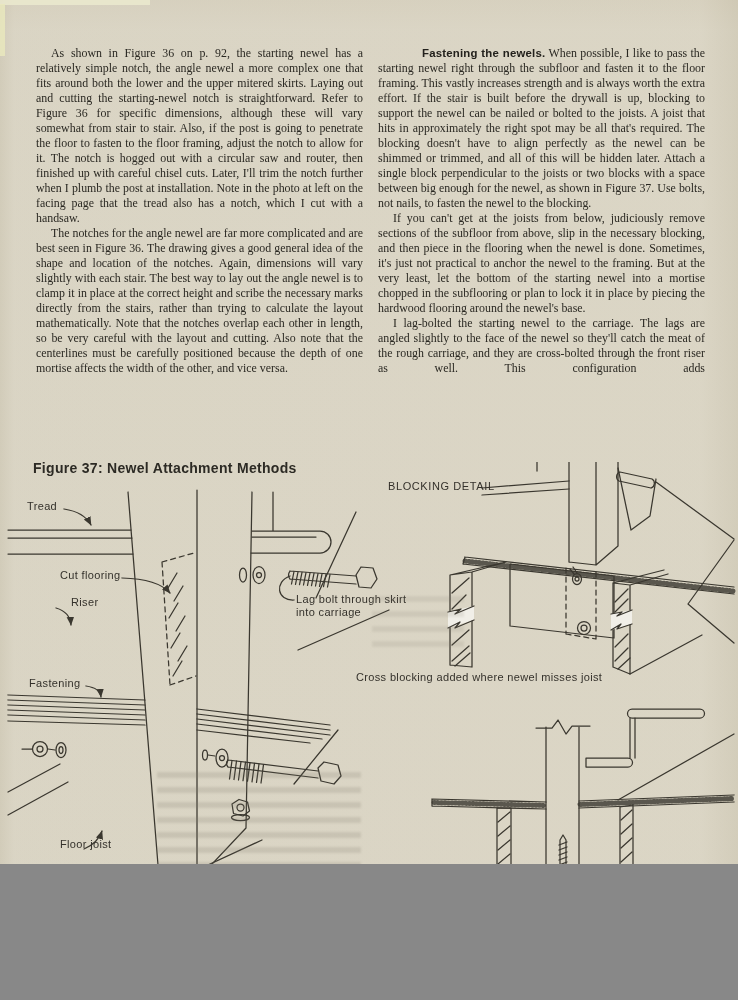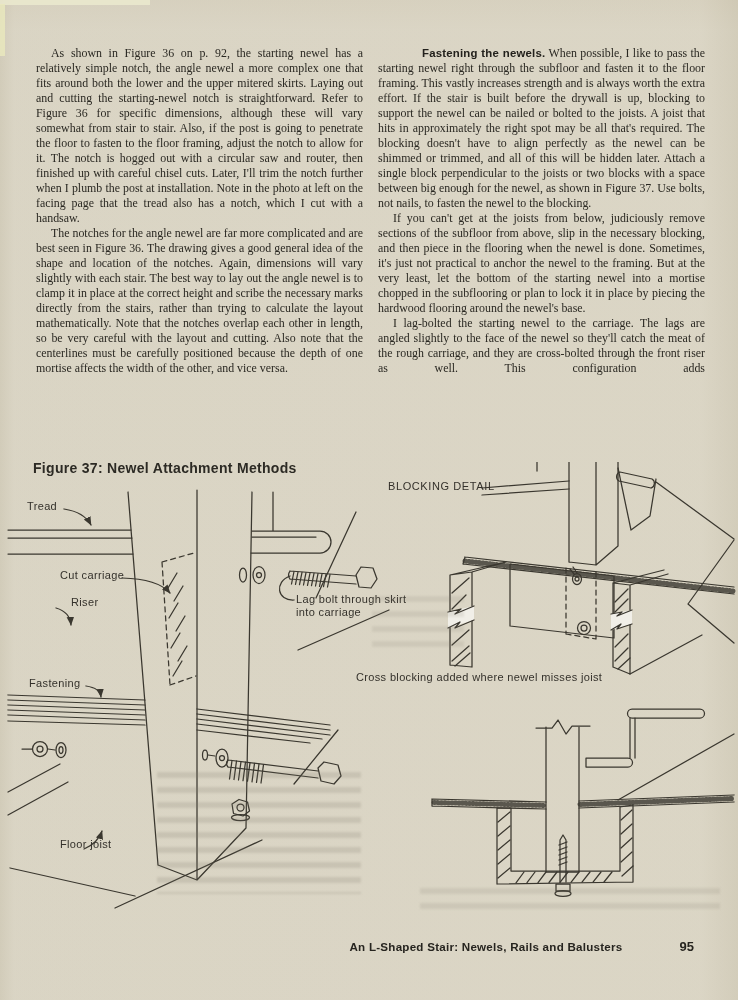--- a/index.html
+++ b/index.html
@@ -1,16 +1,16 @@
 <!DOCTYPE html>
 <html><head>
 <meta charset="utf-8">
 <style>
   html,body{margin:0;padding:0;background:#888;}
-  .page{position:relative;width:738px;height:1000px;margin:0 auto;overflow:hidden;
+  .page{position:relative;width:738px;height:864px;margin:0 auto;overflow:hidden;
         background:#f1efe8;
         background-image:linear-gradient(90deg, #e9e6dd 0, #f2f0ea 14px, #f3f1eb 700px, #eae7de 738px),
                           linear-gradient(180deg,#efece4 0,#f3f1eb 30px);
         background-blend-mode:multiply;
         font-family:"Liberation Sans", sans-serif;}
   .edge-tint-top{position:absolute;left:0;top:0;width:150px;height:5px;background:#ecebcf;opacity:.8;}
   .edge-tint-left{position:absolute;left:0;top:4px;width:5px;height:52px;background:#e9e8bd;opacity:.85;}
 
   .col{position:absolute;top:46px;width:327px;
        font-family:"Liberation Serif", serif;font-size:11.9px;line-height:15px;
@@ -208,21 +208,21 @@
           <path d="M559,383 L567,380 M559,388 L567,385 M559,393 L567,390 M559,398 L567,395 M559,403 L567,400"></path>
           <path d="M556,422 H570 V429 H556 Z"></path>
           <ellipse cx="563" cy="431.5" rx="8" ry="2.8"></ellipse>
         </g>
       </g>
     </g>
   </svg>
 
   <div class="fig-label fig-title" style="left:33px;top:460px;">Figure 37: Newel Attachment Methods</div>
   <div class="fig-label" style="left:27px;top:500px;">Tread</div>
-  <div class="fig-label" style="left:60px;top:569px;">Cut carriage</div>
+  <div class="fig-label" style="left:60px;top:569px;">Cut flooring</div>
   <div class="fig-label" style="left:27px;top:596px;margin-left:44px;">Riser</div>
   <div class="fig-label" style="left:29px;top:677px;">Fastening</div>
   <div class="fig-label" style="left:60px;top:838px;">Floor joist</div>
   <div class="fig-label pre" style="left:296px;top:593px;line-height:13px;">Lag bolt through skirt
 into carriage</div>
   <div class="fig-label" style="left:388px;top:480px;letter-spacing:.6px;">BLOCKING DETAIL</div>
   <div class="fig-label" style="left:356px;top:671px;">Cross blocking added where newel misses joist</div>
 
   <div class="ghost" style="left:157px;top:772px;width:204px;height:122px;"></div>
   <div class="ghost" style="left:372px;top:596px;width:92px;height:58px;opacity:.35;"></div>

